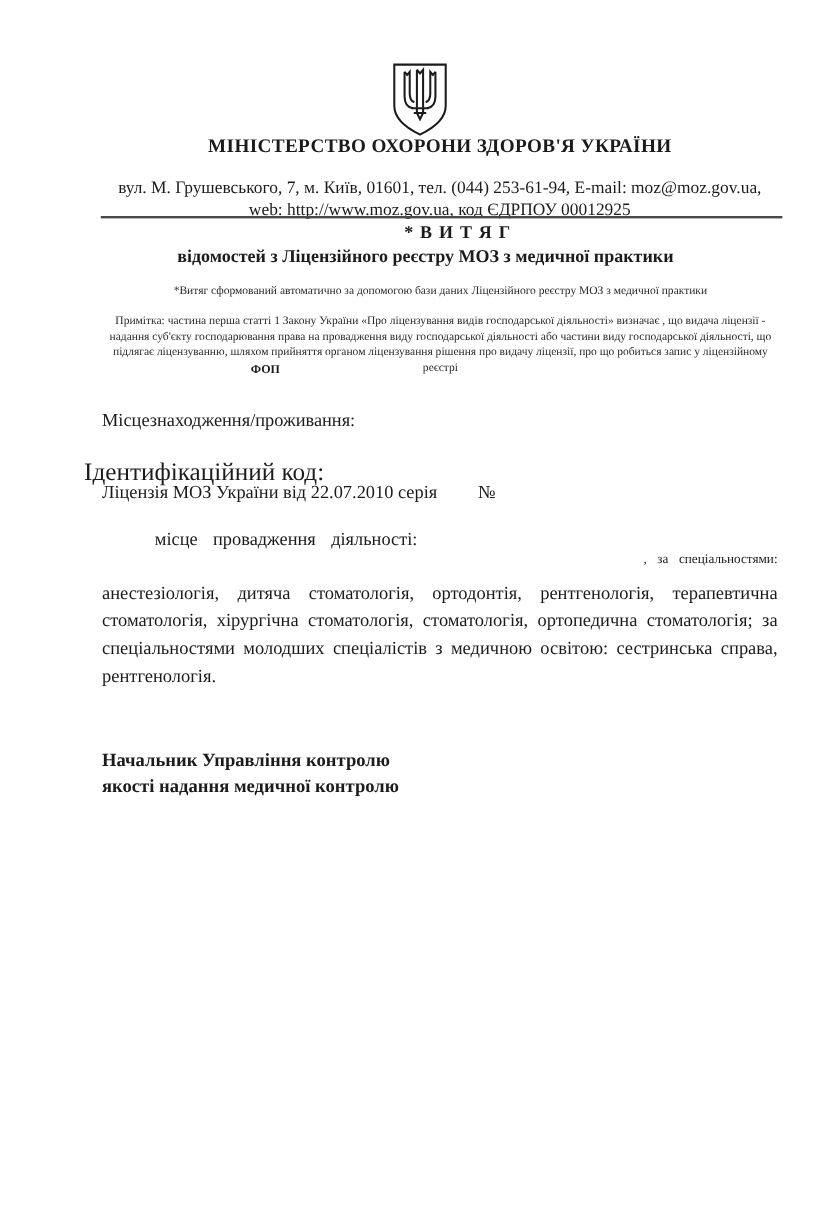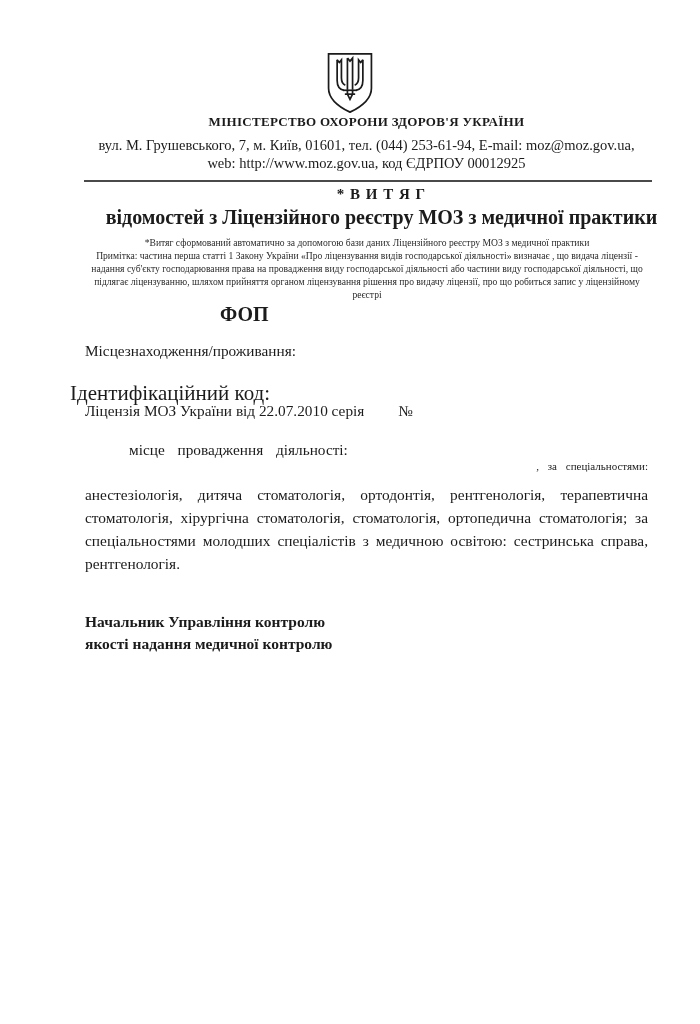--- a/index.html
+++ b/index.html
@@ -9,38 +9,38 @@
   }
   .page {
     position: relative;
     width: 700px;
     height: 1024px;
     background: #ffffff;
     font-family: "Liberation Serif", "DejaVu Serif", serif;
     color: #1b1b1b;
     overflow: hidden;
   }
-  .prelines { white-space: pre-line; }
+  .prelines { white-space: pre-line; margin-top: 12px; }
 
   .emblem {
     position: absolute;
     top: 52px;
     left: 0;
     width: 700px;
     text-align: center;
   }
   .emblem svg { display: inline-block; }
 
   .ministry {
     position: absolute;
     top: 114px;
     left: 85px;
     width: 563px;
     text-align: center;
-    font-size: 13px;
+    font-size: 16px;
     font-weight: bold;
     letter-spacing: 0.3px;
   }
   .address {
     position: absolute;
     top: 137px;
     left: 60px;
     width: 613px;
     text-align: center;
     font-size: 14.5px;
@@ -59,41 +59,41 @@
     left: 100px;
     width: 563px;
     text-align: center;
     font-size: 15px;
     font-weight: bold;
     letter-spacing: 1px;
   }
   .doc-subtitle {
     position: absolute;
     top: 206px;
-    left: 100px;
-    width: 563px;
-    text-align: center;
-    font-size: 20px;
+    left: 73px;
+    width: 563px;
+    text-align: center;
+    font-size: 15px;
     font-weight: bold;
   }
   .notes {
     position: absolute;
     top: 236px;
     left: 72px;
     width: 590px;
     text-align: center;
     font-size: 9.6px;
     line-height: 13px;
     color: #2a2a2a;
   }
   .fop {
     position: absolute;
     top: 303px;
-    left: 220px;
-    font-size: 20px;
+    left: 209px;
+    font-size: 10px;
     font-weight: bold;
   }
   .loc {
     position: absolute;
     top: 342px;
     left: 85px;
     font-size: 15.3px;
   }
   .idc {
     position: absolute;

